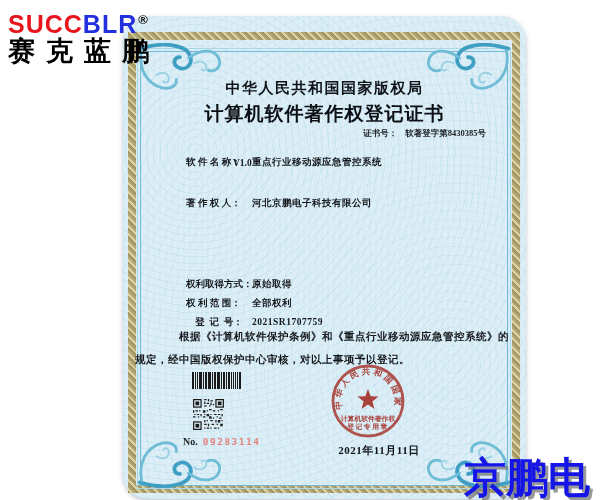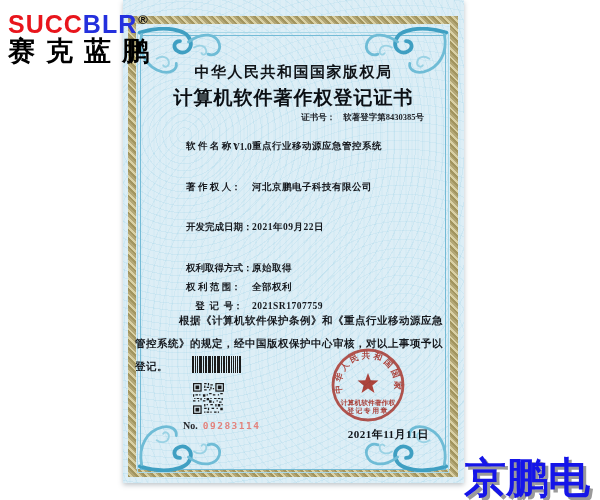--- a/index.html
+++ b/index.html
@@ -1,26 +1,26 @@
 <!DOCTYPE html>
 <html><head>
 <meta charset="utf-8">
 <style>
   html,body{margin:0;padding:0;}
   .stage{position:relative;width:600px;height:500px;background:#ffffff;overflow:hidden;
          font-family:"Liberation Serif","DejaVu Serif",serif;}
 
   
-  .paper{position:absolute;left:123px;top:0;width:341px;height:483px;
+  .paper{position:absolute;left:123px;top:16px;width:403px;height:483px;
          background-color:#ddeef6;
          background-image:
            repeating-radial-gradient(circle at 18% 28%, rgba(125,195,222,.16) 0 1px, transparent 1px 7px),
            repeating-radial-gradient(circle at 82% 72%, rgba(125,195,222,.13) 0 1px, transparent 1px 9px),
            repeating-linear-gradient(90deg, rgba(160,215,235,.10) 0 2px, transparent 2px 6px);
-         box-shadow:0 2px 5px rgba(110,125,135,.45);}
+         box-shadow:0 2px 5px rgba(110,125,135,.45);border-radius:25px;}
 
   .gold-frame{position:absolute;left:5px;right:6px;top:16px;bottom:6px;
          border:8px solid #b3a776;
          border-image:repeating-linear-gradient(45deg,#a2955f 0 2px,#d9d0a4 2px 4px,#b3a776 4px 6px) 8;}
 
   .inner-frame{position:absolute;left:17px;right:18px;top:35px;bottom:13px;
          border:1px solid #74bbd6;outline:1px solid #a9d8e8;outline-offset:2px;}
 
   .corner{position:absolute;width:86px;height:58px;}
   .corner.tl{top:27px;left:14px;}
@@ -48,21 +48,21 @@
 
   .barcode{position:absolute;top:356px;left:69px;width:50px;height:17px;}
   .qrcode{position:absolute;top:383px;left:70px;width:31px;height:31px;}
 
   .serial{position:absolute;top:420px;left:60px;font-size:10px;font-weight:bold;color:#23262b;}
   .serial .num{color:#e2837d;font-family:"DejaVu Sans Mono",monospace;
          font-size:9.5px;letter-spacing:1.5px;font-weight:bold;margin-left:5px;}
 
   .seal{position:absolute;top:347px;left:205px;width:80px;height:80px;
          mix-blend-mode:multiply;opacity:.92;}
-  .issue-date{position:absolute;top:427px;left:206px;width:100px;text-align:right;
+  .issue-date{position:absolute;top:427px;left:206px;width:100px;text-align:center;
          font-size:11px;font-weight:bold;color:#101318;letter-spacing:.5px;}
 
   
   .logo{position:absolute;left:8px;top:12px;z-index:5;line-height:1;}
   .logo-latin{font-family:"Liberation Sans","DejaVu Sans",sans-serif;font-weight:900;
          font-size:25px;letter-spacing:1px;}
   .logo-latin .p1{color:#e8151c;}
   .logo-latin .p2{color:#2430dd;}
   .logo-latin .reg{color:#111;font-size:13px;vertical-align:9px;font-weight:bold;margin-left:1px;}
   .logo-cn{margin-top:3px;font-weight:900;font-size:27px;letter-spacing:11px;color:#000;
@@ -126,23 +126,20 @@
       <span>证书号：</span><span class="gap"></span><span>软著登字第8430385号</span>
     </div>
 
     <div class="fields">
       <div class="frow" style="top:0px;">
         <span class="flabel">软 件 名 称：</span><span class="fvalue">重点行业移动源应急管控系统</span>
         <span class="fvalue2">V1.0</span>
       </div>
       <div class="frow" style="top:41px;">
         <span class="flabel">著 作 权 人：</span><span class="fvalue">河北京鹏电子科技有限公司</span>
-      </div>
-      <div class="frow" style="top:81px;">
-        <span class="flabel">开发完成日期：</span><span class="fvalue">2021年09月22日</span>
       </div>
       <div class="frow" style="top:122px;text-align:center;">
         <span class="flabel">权利取得方式：</span><span class="fvalue">原始取得</span>
       </div>
       <div class="frow" style="top:141px;">
         <span class="flabel">权 利 范 围：</span><span class="fvalue">全部权利</span>
       </div>
       <div class="frow" style="top:160px;text-align:center;">
         <span class="flabel">登  记  号：</span><span class="fvalue">2021SR1707759</span>
       </div>

